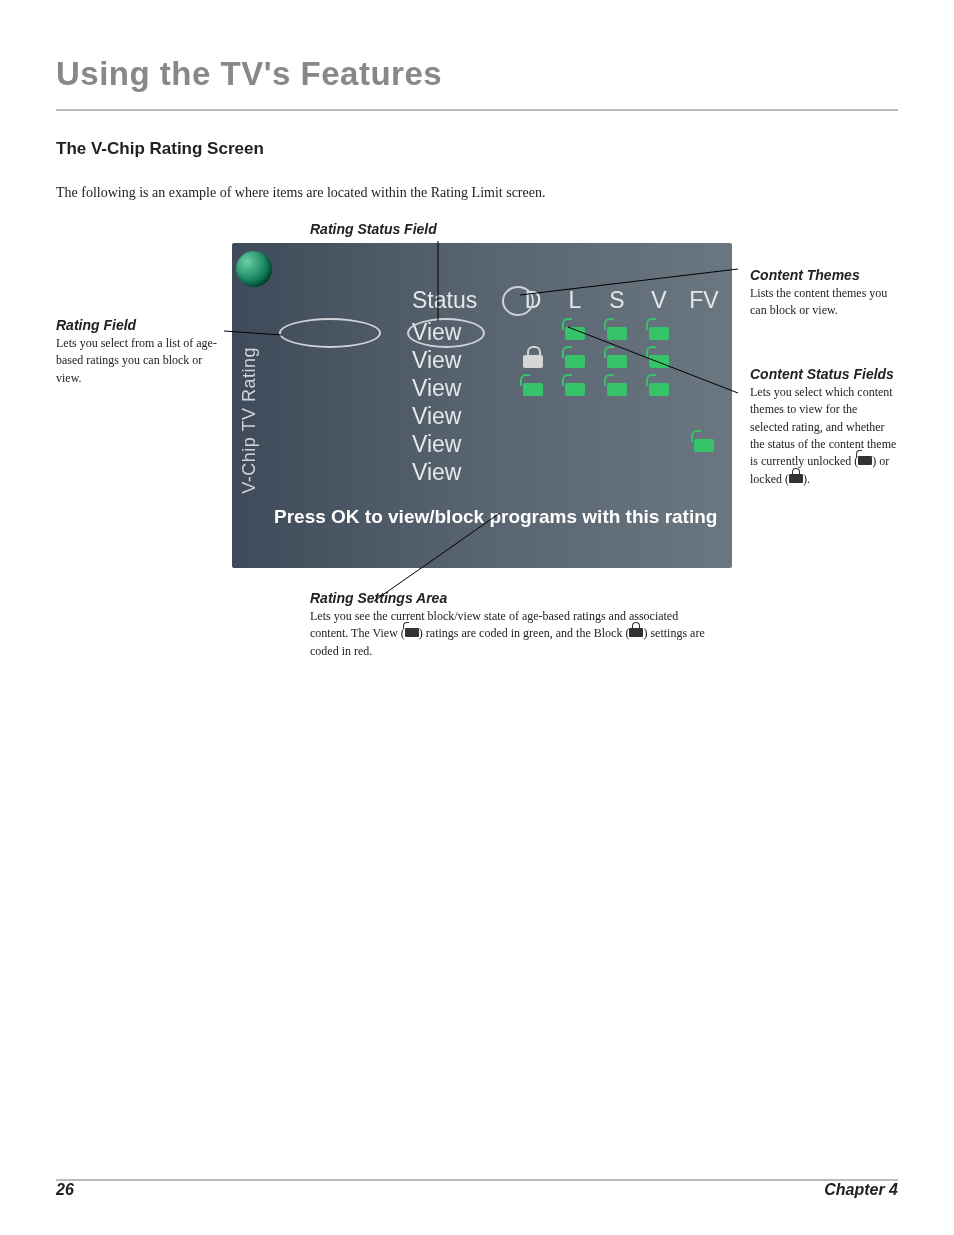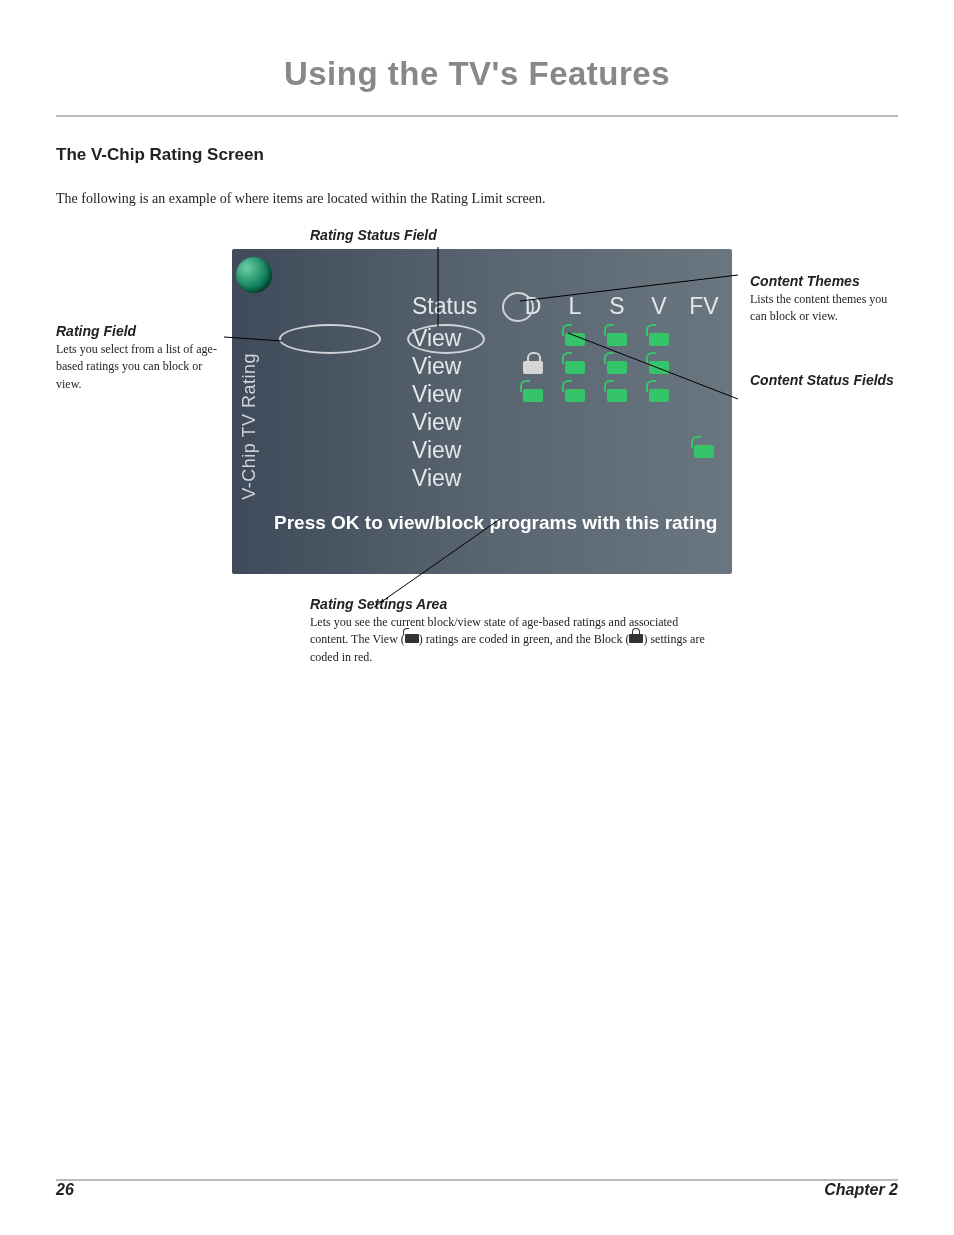--- a/index.html
+++ b/index.html
@@ -15,22 +15,21 @@
     padding: 55px 56px 40px 56px;
     position: relative;
     height: 100%;
   }
   .chapter-title {
     font-family: Arial, Helvetica, sans-serif;
     font-weight: 900;
     font-size: 33px;
     color: #888;
     letter-spacing: 0.5px;
-    margin-bottom: 22px;
-    text-align: center;
+    margin-bottom: 16px;
   }
   .hr { border: none; border-top: 2px solid #bbb; margin-bottom: 28px; }
   .section-title {
     font-family: Arial, Helvetica, sans-serif;
     font-weight: bold;
     font-size: 17px;
     margin-bottom: 26px;
   }
   .intro { font-size: 14px; margin-bottom: 20px; }
   .layout {
@@ -284,28 +283,31 @@
         </svg>
     </div>
 
     <div class="right-calls">
       <div class="right1">
         <div class="callout-title">Content Themes</div>
         <div class="callout-body">Lists the content themes you can block or view.</div>
       </div>
       <div class="right2">
         <div class="callout-title">Content Status Fields</div>
+        <div class="callout-body">
+          <span>Lets you select which content themes to view for the selected rating, and whether the status of the content theme is currently unlocked (</span><span class="inline-lock open"></span><span>) or locked (</span><span class="inline-lock"></span><span>).</span>
+        </div>
       </div>
     </div>
   </div>
 
   <div class="below-call" style="margin-left:254px;">
     <div class="callout-title">Rating Settings Area</div>
     <div class="callout-body">
       <span>Lets you see the current block/view state of age-based ratings and associated content. The View (</span><span class="inline-lock open"></span><span>) ratings are coded in green, and the Block (</span><span class="inline-lock"></span><span>) settings are coded in red.</span>
     </div>
   </div>
 
   <div class="footer">
     <span>26</span>
-    <span>Chapter 2</span>
+    <span>Chapter 4</span>
   </div>
 </div>
 
 </body></html>

